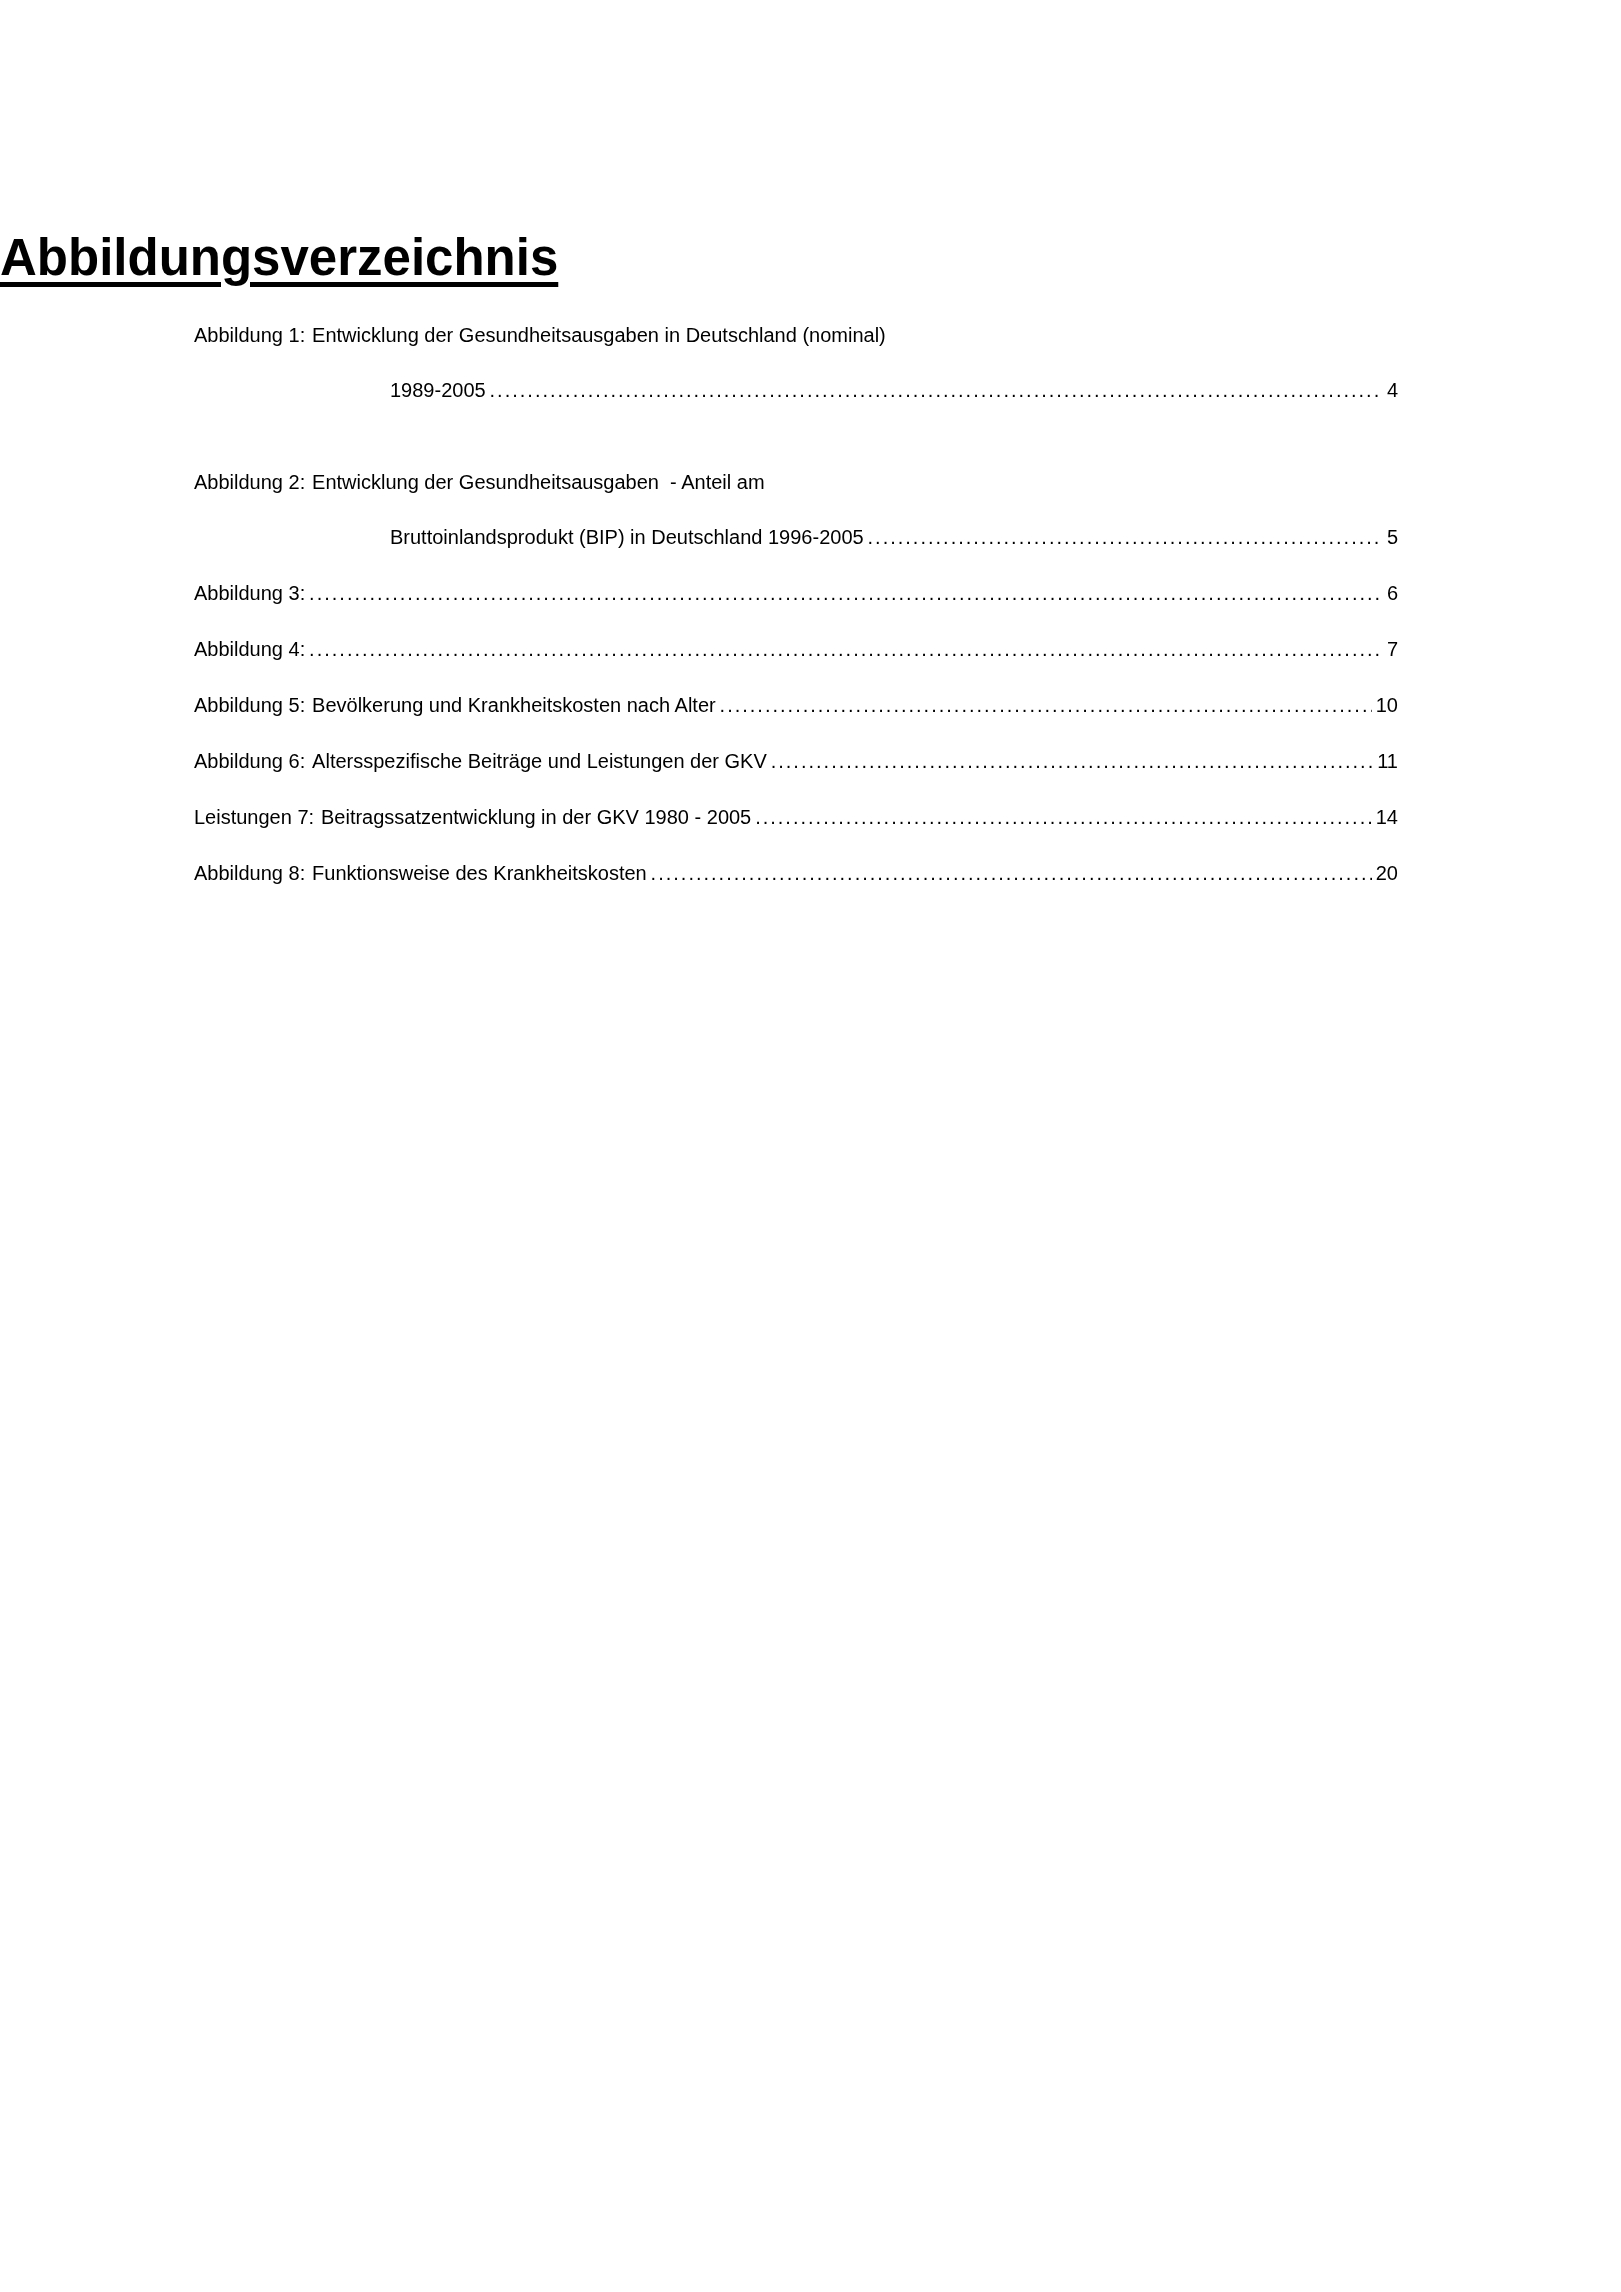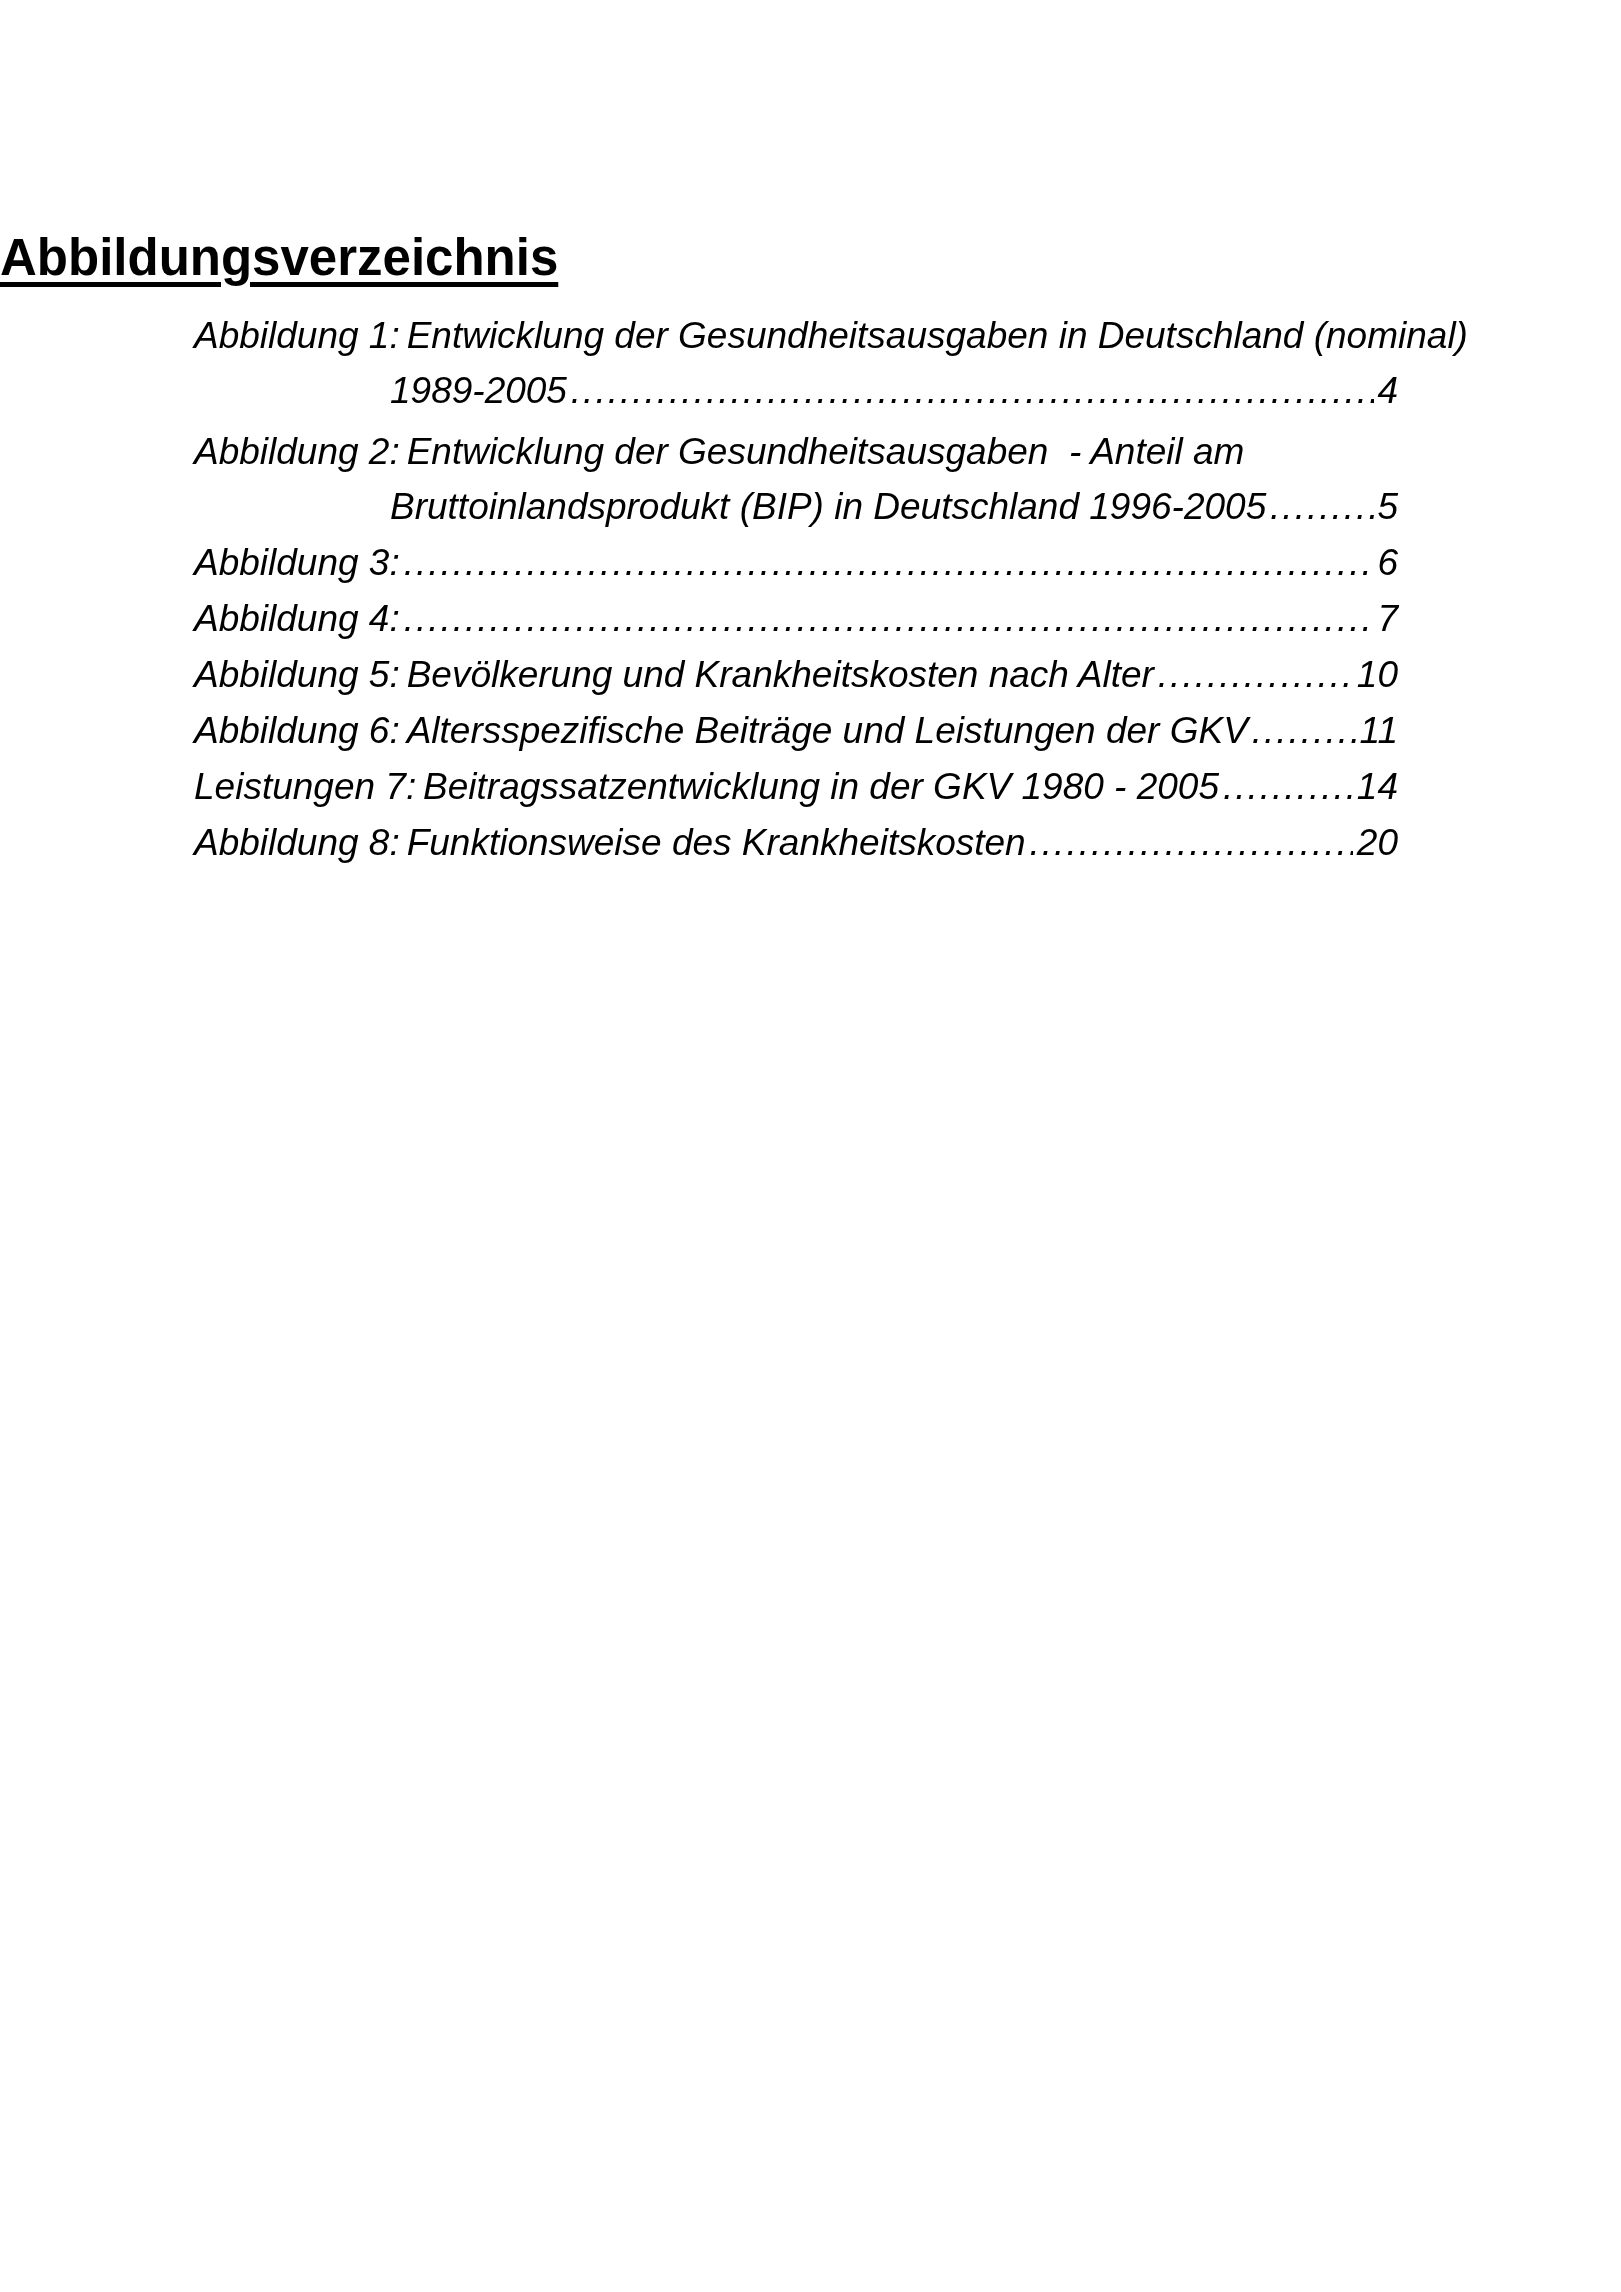--- a/index.html
+++ b/index.html
@@ -38,23 +38,22 @@
       letter-spacing: 0px;
     }
     .toc {
       position: absolute;
       left: 194px;
       top: 316px;
       width: 1204px;
     }
     .entry {
       position: relative;
-      font-size: 37px;
+      font-size: 20px;
       line-height: 39px;
-      font-style: italic;
     }
     .entry-line {
       display: flex;
       align-items: baseline;
       white-space: nowrap;
       height: 55px;
     }
     .entry-line.cont {
       padding-left: 196px;
     }
@@ -73,21 +72,21 @@
       letter-spacing: 2px;
       color: #000;
     }
     .leader::before {
       content: "....................................................................................................................................................................................................................................";
     }
     .page-num {
       flex: 0 0 auto;
       text-align: right;
     }
-    .gap-1 { margin-top: 6px; }
+    .gap-1 { margin-top: 37px; }
     .gap-n { margin-top: 1px; }
   </style>
 </head>
 <body>
 
 <div class="page">
 
   <h1 class="title">Abbildungsverzeichnis</h1>
 
   <div class="toc">

